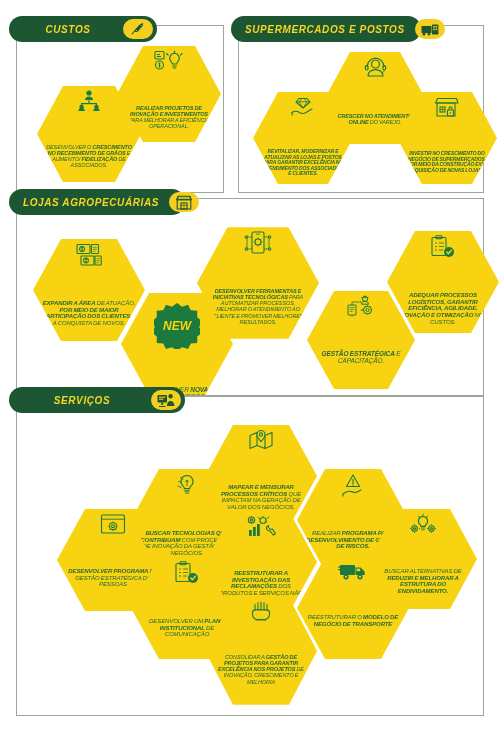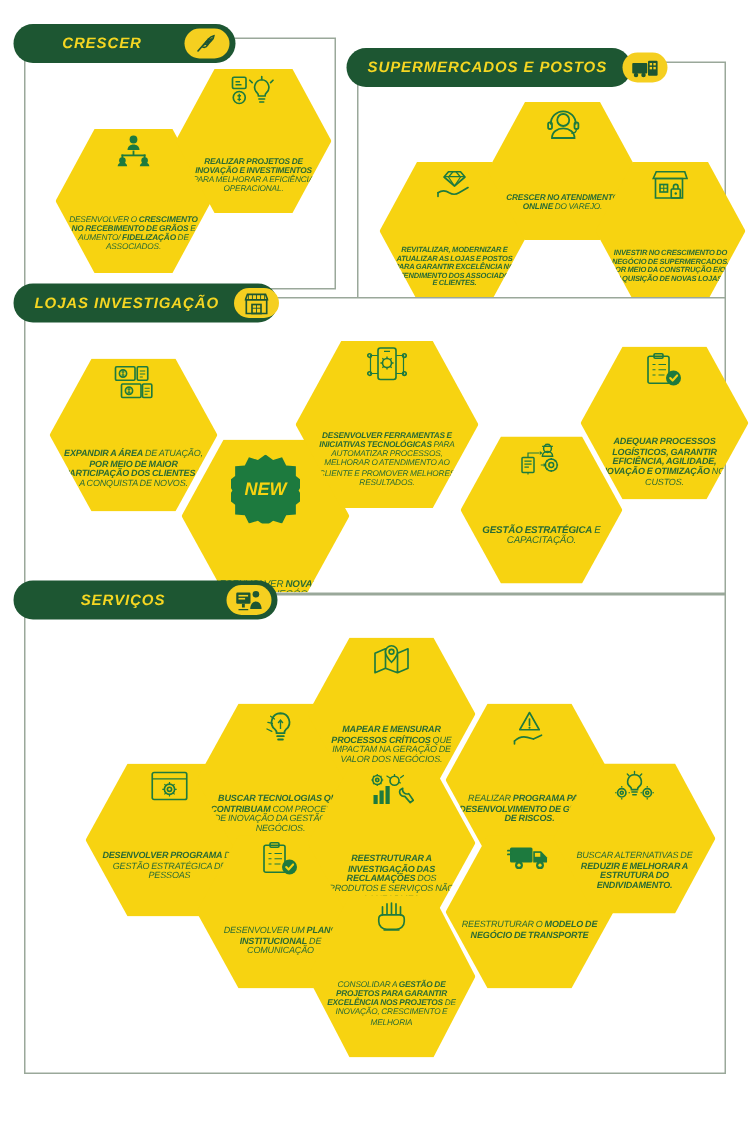--- a/index.html
+++ b/index.html
@@ -12,21 +12,21 @@
   .page{position:relative;width:500px;height:750px;}
 
   
   .panel{
     position:absolute;
     background:#ffffff;
     border:1px solid #9aa89a;
     box-sizing:border-box;
   }
   #panel-cereais        {left:16px;  top:25px;  width:208px; height:168px;}
-  #panel-supermercados  {left:238px; top:25px;  width:246px; height:168px;margin-top:16px;}
+  #panel-supermercados  {left:238px; top:25px;  width:246px; height:168px;}
   #panel-lojas         {left:16px;  top:198px; width:468px; height:198px;}
   #panel-servicos      {left:16px;  top:396px; width:468px; height:320px;}
 
   
   .hdr{
     position:absolute;
     left:-8px;
     top:-10px;
     height:26px;
     background:#1d5632;
@@ -106,21 +106,21 @@
     color:#f7d311;font-size:12px;font-weight:bold;font-style:italic;
   }
 </style>
 </head>
 <body>
 
 <div class="page">
 
   <div class="panel" id="panel-cereais">
     <div class="hdr">
-      <span class="hdr-title">CRESCER</span>
+      <span class="hdr-title">CUSTOS</span>
       <span class="hdr-icon">
         <svg width="16" height="14" viewBox="0 0 16 14">
             <g fill="none" stroke="#1d5632" stroke-width="1.1" stroke-linecap="round">
           <path d="M2 12 L9 4"></path>
               <path d="M9 4 q1.6-1.8 3.6-2.2 q-.2 2.2-1.8 3.4 q-1.4 1-2.6 .3"></path>
           <path d="M7.4 6 q1.5-1.7 3.4-2 q-.2 2-1.7 3.1 q-1.3 .9-2.4 .3"></path>
           <path d="M5.8 8 q1.5-1.6 3.3-1.9 q-.2 1.9-1.6 3 q-1.2 .8-2.3 .2"></path>
         </g>
           </svg>
       </span>
@@ -237,21 +237,21 @@
           </svg>
       </span>
       <span class="tx t5">
         <b>INVESTIR NO CRESCIMENTO DO NEGÓCIO DE SUPERMERCADOS, POR MEIO DA CONSTRUÇÃO E/OU AQUISIÇÃO DE NOVAS LOJAS.</b>
       </span>
     </div>
   </div>
 
   <div class="panel" id="panel-lojas">
     <div class="hdr">
-      <span class="hdr-title">LOJAS INVESTIGAÇÃO</span>
+      <span class="hdr-title">LOJAS AGROPECUÁRIAS</span>
       <span class="hdr-icon">
         <svg width="16" height="15" viewBox="0 0 16 15">
             <g fill="none" stroke="#1d5632" stroke-width="1.1">
           <path d="M1.2 4.8h13.6V14H1.2z"></path>
               <path d="M.6 4.8L2 1.2h12l1.4 3.6z"></path>
           <path d="M2.6 1.2v3.4M5.3 1.2v3.4M8 1.2v3.4M10.7 1.2v3.4M13.4 1.2v3.4" stroke-width=".6"></path>
           <rect x="5" y="8" width="6" height="6"></rect>
               <path d="M5 10.5h6M8 8v6" stroke-width=".6"></path>
         </g>
           </svg>

